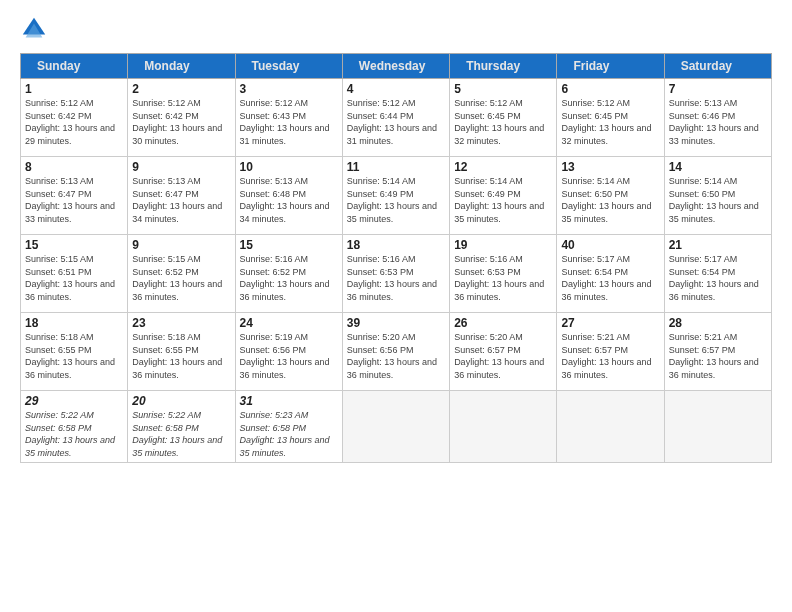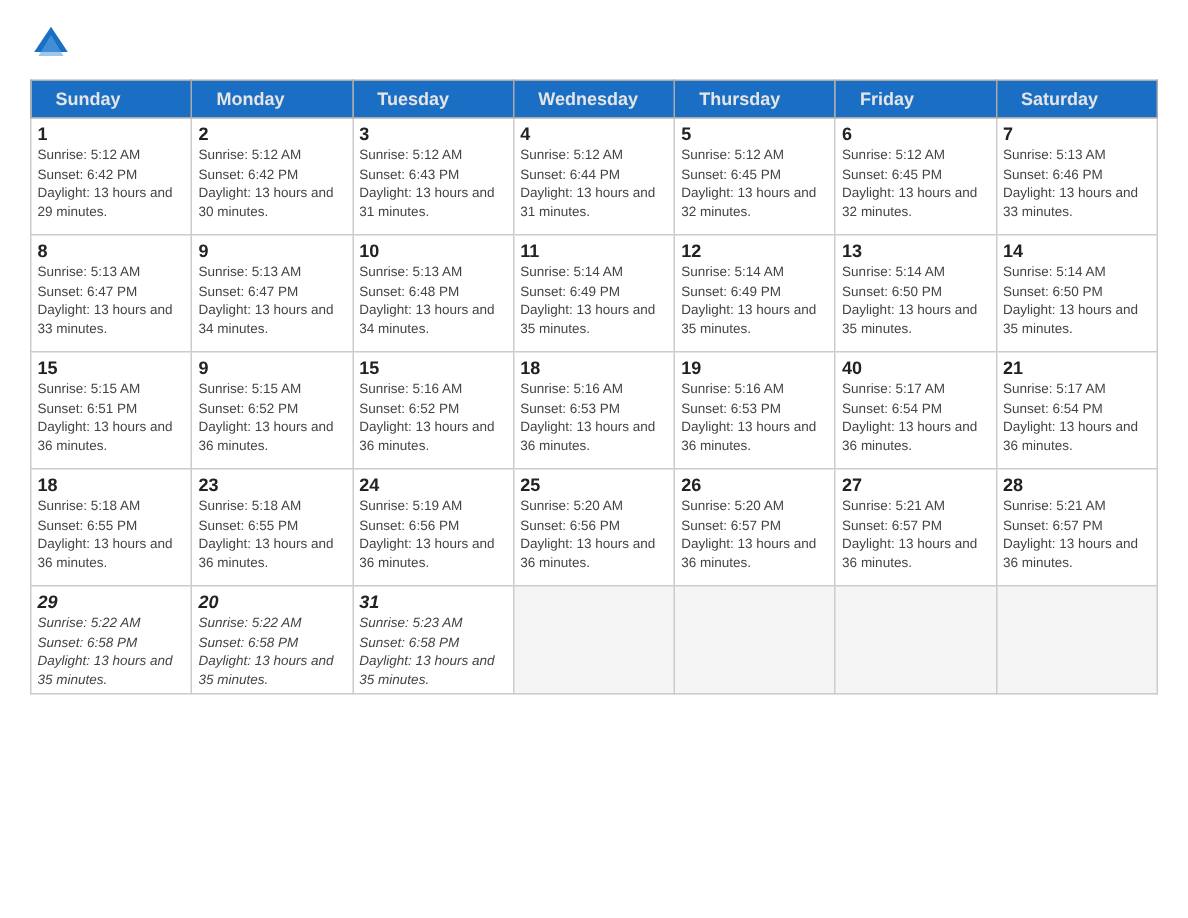--- a/index.html
+++ b/index.html
@@ -235,21 +235,21 @@
       </td>
           <td>
         <span class="day-num">23</span>
         <span class="day-info">Sunrise: 5:18 AM<br>Sunset: 6:55 PM<br>Daylight: 13 hours and 36 minutes.</span>
       </td>
           <td>
         <span class="day-num">24</span>
         <span class="day-info">Sunrise: 5:19 AM<br>Sunset: 6:56 PM<br>Daylight: 13 hours and 36 minutes.</span>
       </td>
           <td>
-        <span class="day-num">25</span>
+        <span class="day-num">39</span>
         <span class="day-info">Sunrise: 5:20 AM<br>Sunset: 6:56 PM<br>Daylight: 13 hours and 36 minutes.</span>
       </td>
           <td>
         <span class="day-num">26</span>
         <span class="day-info">Sunrise: 5:20 AM<br>Sunset: 6:57 PM<br>Daylight: 13 hours and 36 minutes.</span>
       </td>
           <td>
         <span class="day-num">27</span>
         <span class="day-info">Sunrise: 5:21 AM<br>Sunset: 6:57 PM<br>Daylight: 13 hours and 36 minutes.</span>
       </td>

